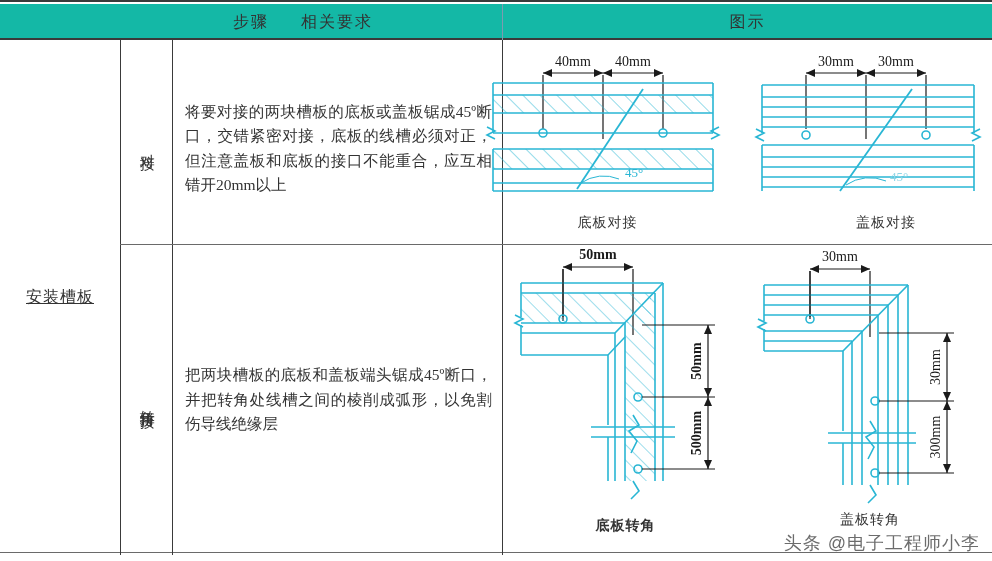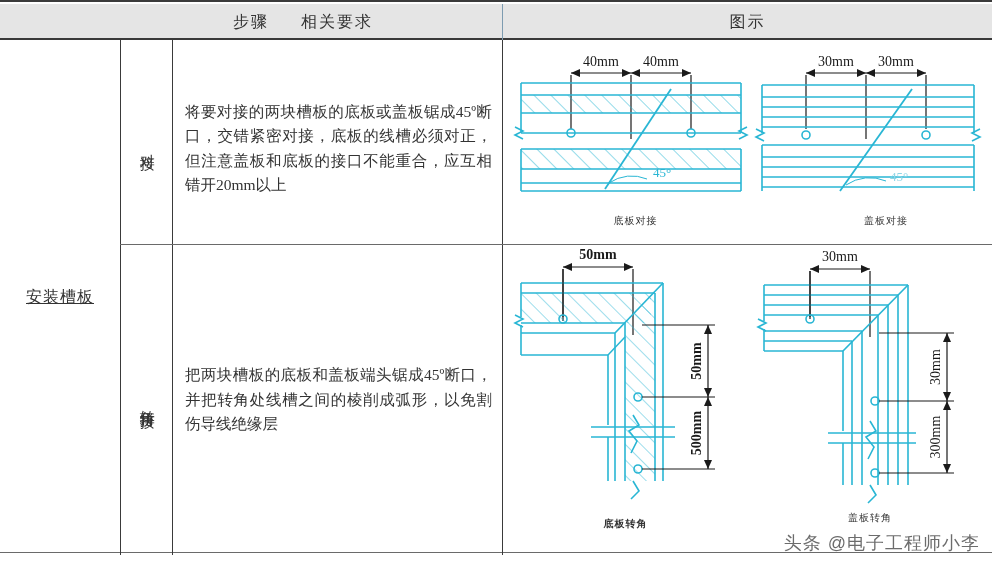--- a/index.html
+++ b/index.html
@@ -13,21 +13,21 @@
   }
   .table{
     position:absolute;left:0;top:0;width:992px;height:553px;
     border-top:2px solid #3a3a3a;
     border-bottom:1px solid #6a6a6a;
     box-sizing:border-box;
   }
   
   .hdr{
     position:absolute;left:0;top:2px;width:992px;height:36px;
-    background:#e5e5e5;
+    background:#14b8a6;
     border-bottom:2px solid #3a3a3a;
     box-sizing:border-box;
   }
   .hdr-cell{
     position:absolute;top:0;height:36px;
     display:flex;align-items:center;justify-content:center;
     font-size:16px;letter-spacing:2px;color:#333;
   }
   .hdr-sep{position:absolute;top:0;width:1px;height:36px;background:#7d9bb0;}
   
@@ -44,21 +44,21 @@
     font-size:15px;line-height:1.18;letter-spacing:1px;color:#333;
     writing-mode:vertical-rl;text-orientation:upright;
   }
   .req-text{
     display:flex;align-items:center;
     font-size:15.5px;line-height:1.58;color:#333;
     padding:0 10px 0 12px;text-align:justify;
   }
   .fig-cap{
     position:absolute;text-align:center;
-    font-size:10px;letter-spacing:1px;color:#333;
+    font-size:14px;letter-spacing:1px;color:#333;
   }
   svg{display:block;}
   .wm{
     position:absolute;right:12px;bottom:6px;
     font-size:18px;color:#585858;letter-spacing:1px;
     font-family:"Liberation Sans","DejaVu Sans",sans-serif;
     opacity:.88;white-space:nowrap;
   }
 </style>
 </head>
@@ -77,21 +77,21 @@
   <div class="vline" style="left:172px;top:38px;height:515px;"></div>
   <div class="vline" style="left:502px;top:38px;height:515px;"></div>
   <div class="hline" style="left:120px;top:242px;width:872px;"></div>
 
   <div class="cell step-label" style="left:0;top:38px;width:120px;height:515px;">安装槽板</div>
 
   <div class="cell vert-label" style="left:121px;top:39px;width:51px;height:203px;">对接</div>
 
   <div class="cell req-text" style="left:173px;top:39px;width:329px;height:203px;margin-top:6px;">将要对接的两块槽板的底板或盖板锯成45º断口，交错紧密对接，底板的线槽必须对正，但注意盖板和底板的接口不能重合，应互相错开20mm以上</div>
 
-  <div class="cell" style="left:513px;top:39px;width:245px;height:203px;">
+  <div class="cell" style="left:485px;top:39px;width:245px;height:203px;">
     <svg width="245" height="178" viewBox="0 0 245 178">
       <defs>
         <pattern id="hatchA" width="12" height="12" patternUnits="userSpaceOnUse" patternTransform="rotate(-45)">
           <line x1="0" y1="0" x2="0" y2="12" stroke="#29b6d4" stroke-width="1.2"></line>
         </pattern>
       </defs>
 
       <g stroke="#1a1a1a" stroke-width="1.2" fill="none">
         <line x1="58" y1="34" x2="58" y2="88"></line>
         <line x1="118" y1="34" x2="118" y2="98"></line>

